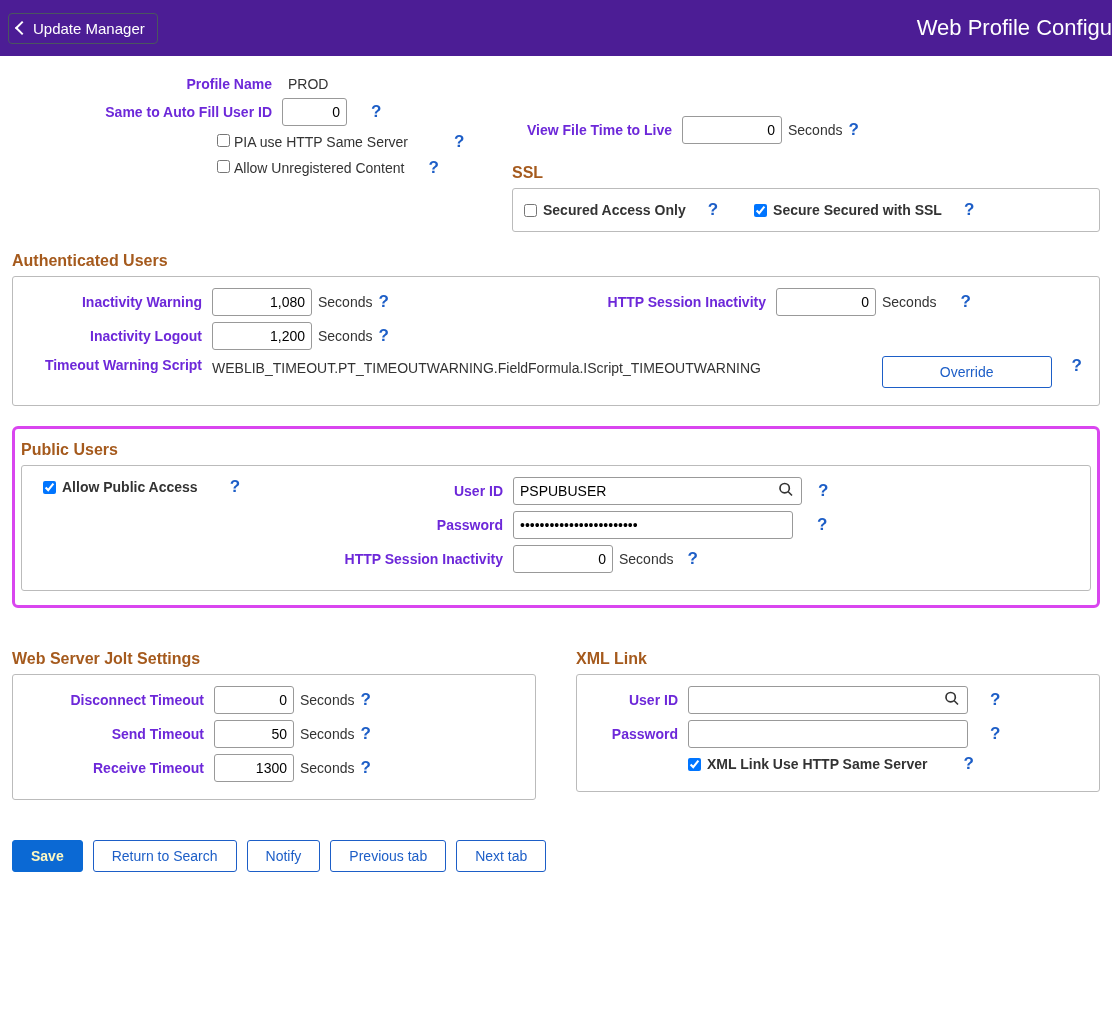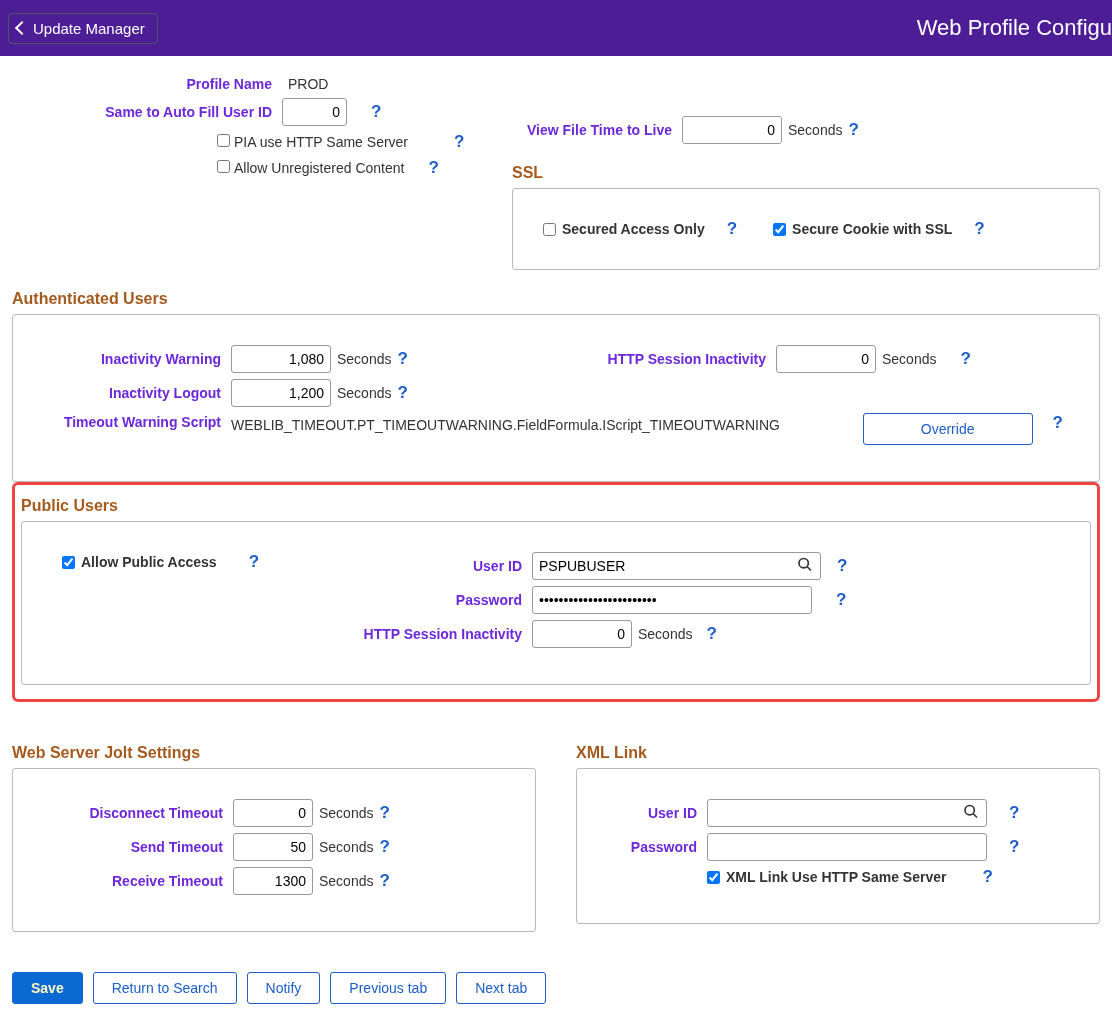--- a/index.html
+++ b/index.html
@@ -100,21 +100,21 @@
     }
     .section-title {
       color: #a55a1d;
       font-weight: bold;
       font-size: 16px;
       margin: 20px 0 6px 0;
     }
     .section-box {
       border: 1px solid #bbb;
       border-radius: 3px;
-      padding: 30px;
+      padding: 11px;
     }
     .checkbox-wrap {
       display: inline-flex;
       align-items: center;
       gap: 6px;
     }
     .ssl-box {
       display: flex;
       align-items: center;
       gap: 30px;
@@ -155,23 +155,24 @@
       display: inline-block;
     }
     .lookup-input .search-icon {
       position: absolute;
       right: 8px;
       top: 50%;
       transform: translateY(-50%);
       cursor: pointer;
     }
     .highlight-box {
-      border: 3px solid #ef4444;
+      border: 3px solid #d946ef;
       border-radius: 6px;
       padding: 12px 6px 0 6px;
+      margin-top: 20px;
     }
     .bottom-split {
       display: flex;
       gap: 40px;
       margin-top: 22px;
     }
     .bottom-col {
       flex: 1;
     }
     .footer-bar {
@@ -241,21 +242,21 @@
 
       <div class="section-title">SSL</div>
       <div class="section-box ssl-box">
         <div class="checkbox-wrap">
           <input type="checkbox" style="">
           <span style="font-weight:bold;">Secured Access Only</span>
           <span class="help-icon" style="margin-left:10px;">?</span>
         </div>
         <div class="checkbox-wrap">
           <input type="checkbox" checked="" style="">
-          <span style="font-weight:bold;">Secure Cookie with SSL</span>
+          <span style="font-weight:bold;">Secure Secured with SSL</span>
           <span class="help-icon" style="margin-left:10px;">?</span>
         </div>
       </div>
     </div>
   </div>
 
   <div class="section-title">Authenticated Users</div>
   <div class="section-box">
     <div class="auth-grid">
       <div class="auth-col">

